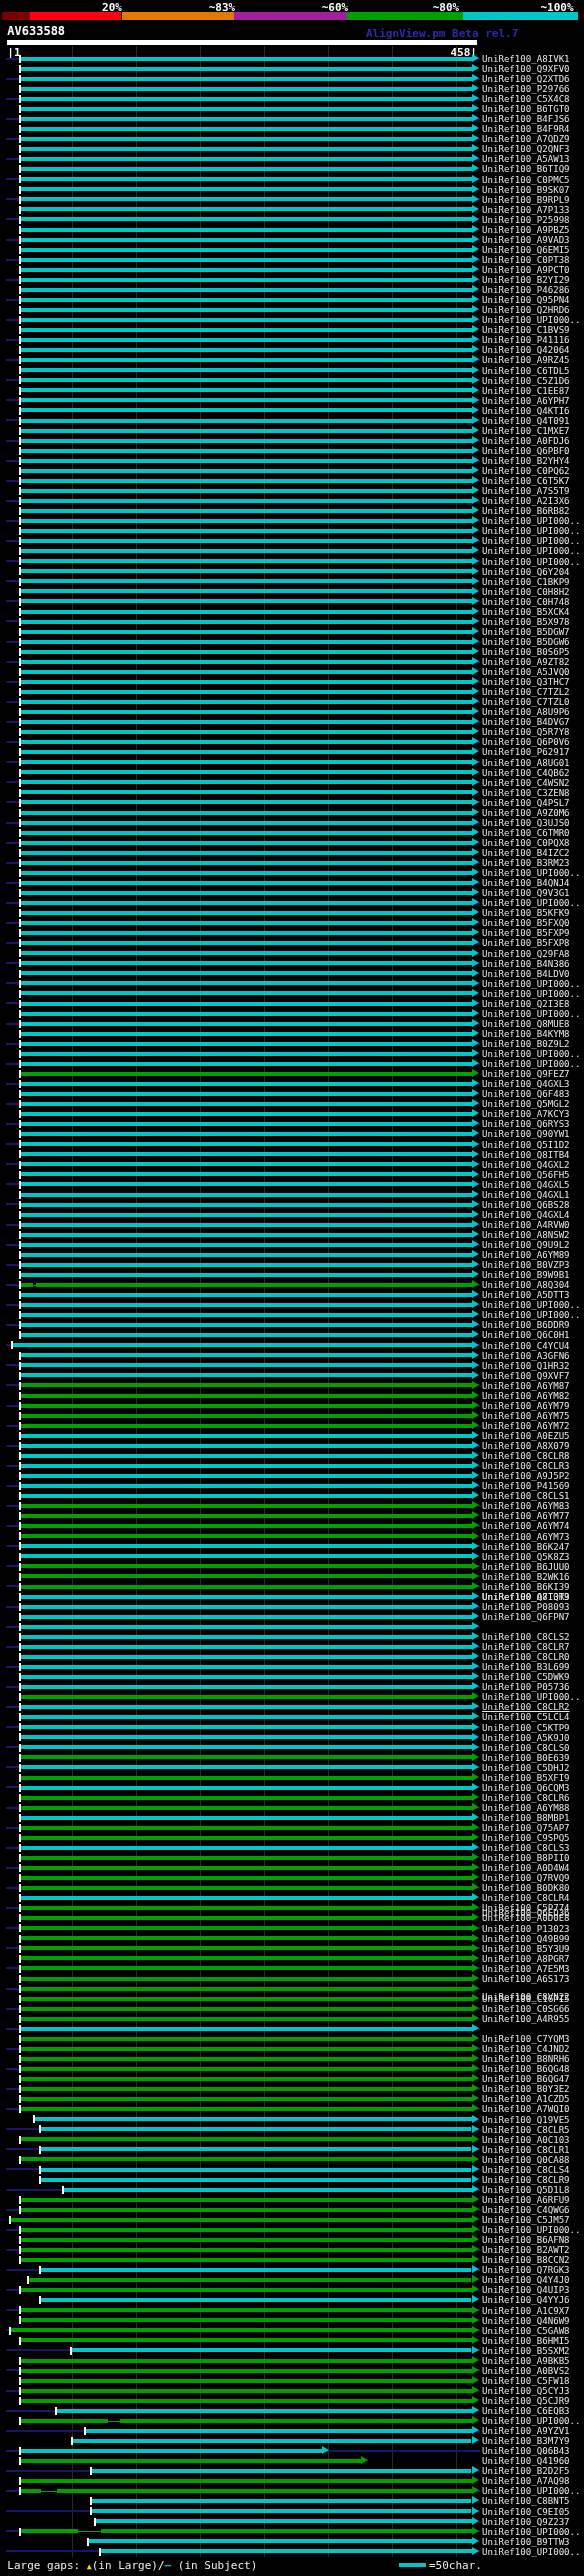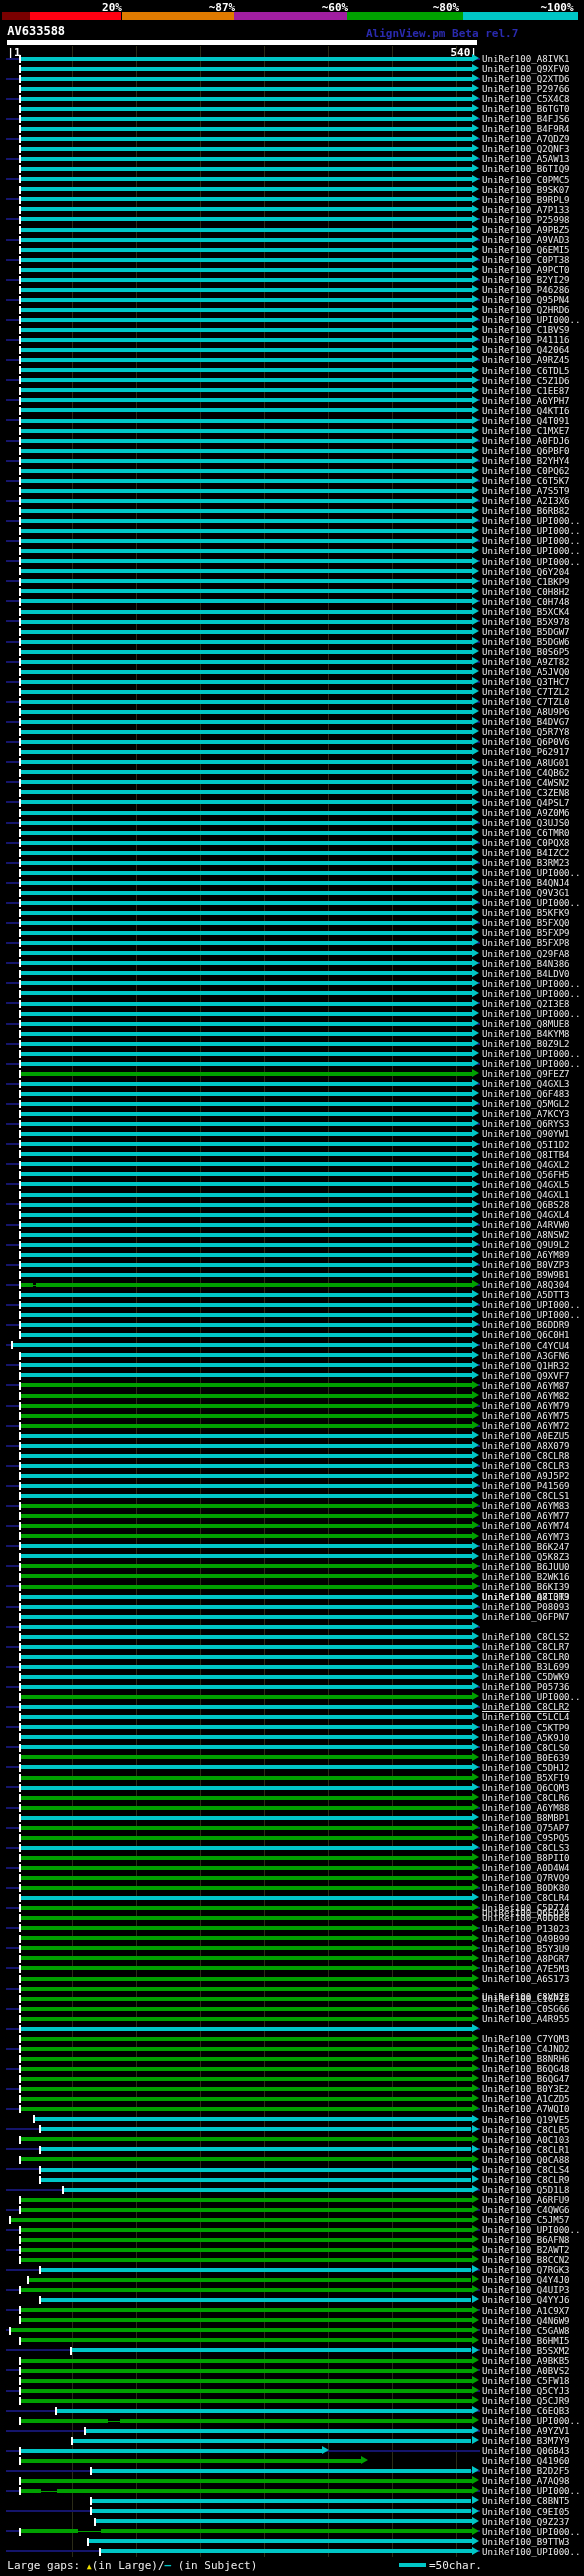--- a/index.html
+++ b/index.html
@@ -28,39 +28,39 @@
   #legend .tri{color:#f0e000;font-size:8.2px;}
   #legend .dash{color:#00c6c6;font-weight:bold;}
   #scaleswatch{position:absolute;left:399px;top:2563px;width:27.4px;height:3.7px;background:#00c6c6;}
   #scaletext{position:absolute;left:429px;top:2559px;font-size:11px;color:#eee;}
 </style>
 </head>
 <body>
 
 <div>
   <span class="keylabel" style="left:112px">20%</span>
-  <span class="keylabel" style="left:222px">~87%</span>
+  <span class="keylabel" style="left:222px">~83%</span>
   <span class="keylabel" style="left:335px">~60%</span>
   <span class="keylabel" style="left:446px">~80%</span>
   <span class="keylabel" style="left:557px">~100%</span>
   <div id="colorkey">
       <div class="seg" style="left: 1.8px; width: 28px; background: rgb(122, 0, 0);"></div>
       <div class="seg" style="left: 30px; width: 91px; background: rgb(255, 0, 18);"></div>
       <div class="seg" style="left: 122px; width: 112px; background: rgb(223, 122, 0);"></div>
       <div class="seg" style="left: 234px; width: 113px; background: rgb(160, 30, 160);"></div>
       <div class="seg" style="left: 347px; width: 116px; background: rgb(0, 160, 0);"></div>
       <div class="seg" style="left: 463px; width: 115px; background: rgb(0, 198, 198);"></div>
     </div>
 </div>
 
 <div id="queryname">AV633588</div>
 <div id="apptitle">AlignView.pm Beta rel.7</div>
 <div id="querybar"></div>
 <div id="ruler-left">|1</div>
-<div id="ruler-right">540|</div>
+<div id="ruler-right">458|</div>
 
 <div id="plot">
     <div class="gridline" style="left: 72px;"></div>
     <div class="gridline" style="left: 136px;"></div>
     <div class="gridline" style="left: 200px;"></div>
     <div class="gridline" style="left: 264px;"></div>
     <div class="gridline" style="left: 328px;"></div>
     <div class="gridline" style="left: 392px;"></div>
     <div class="gridline" style="left: 456px;"></div>
     <div class="baseline" style="left: 6.4px; width: 474px; top: 58px;"></div>

